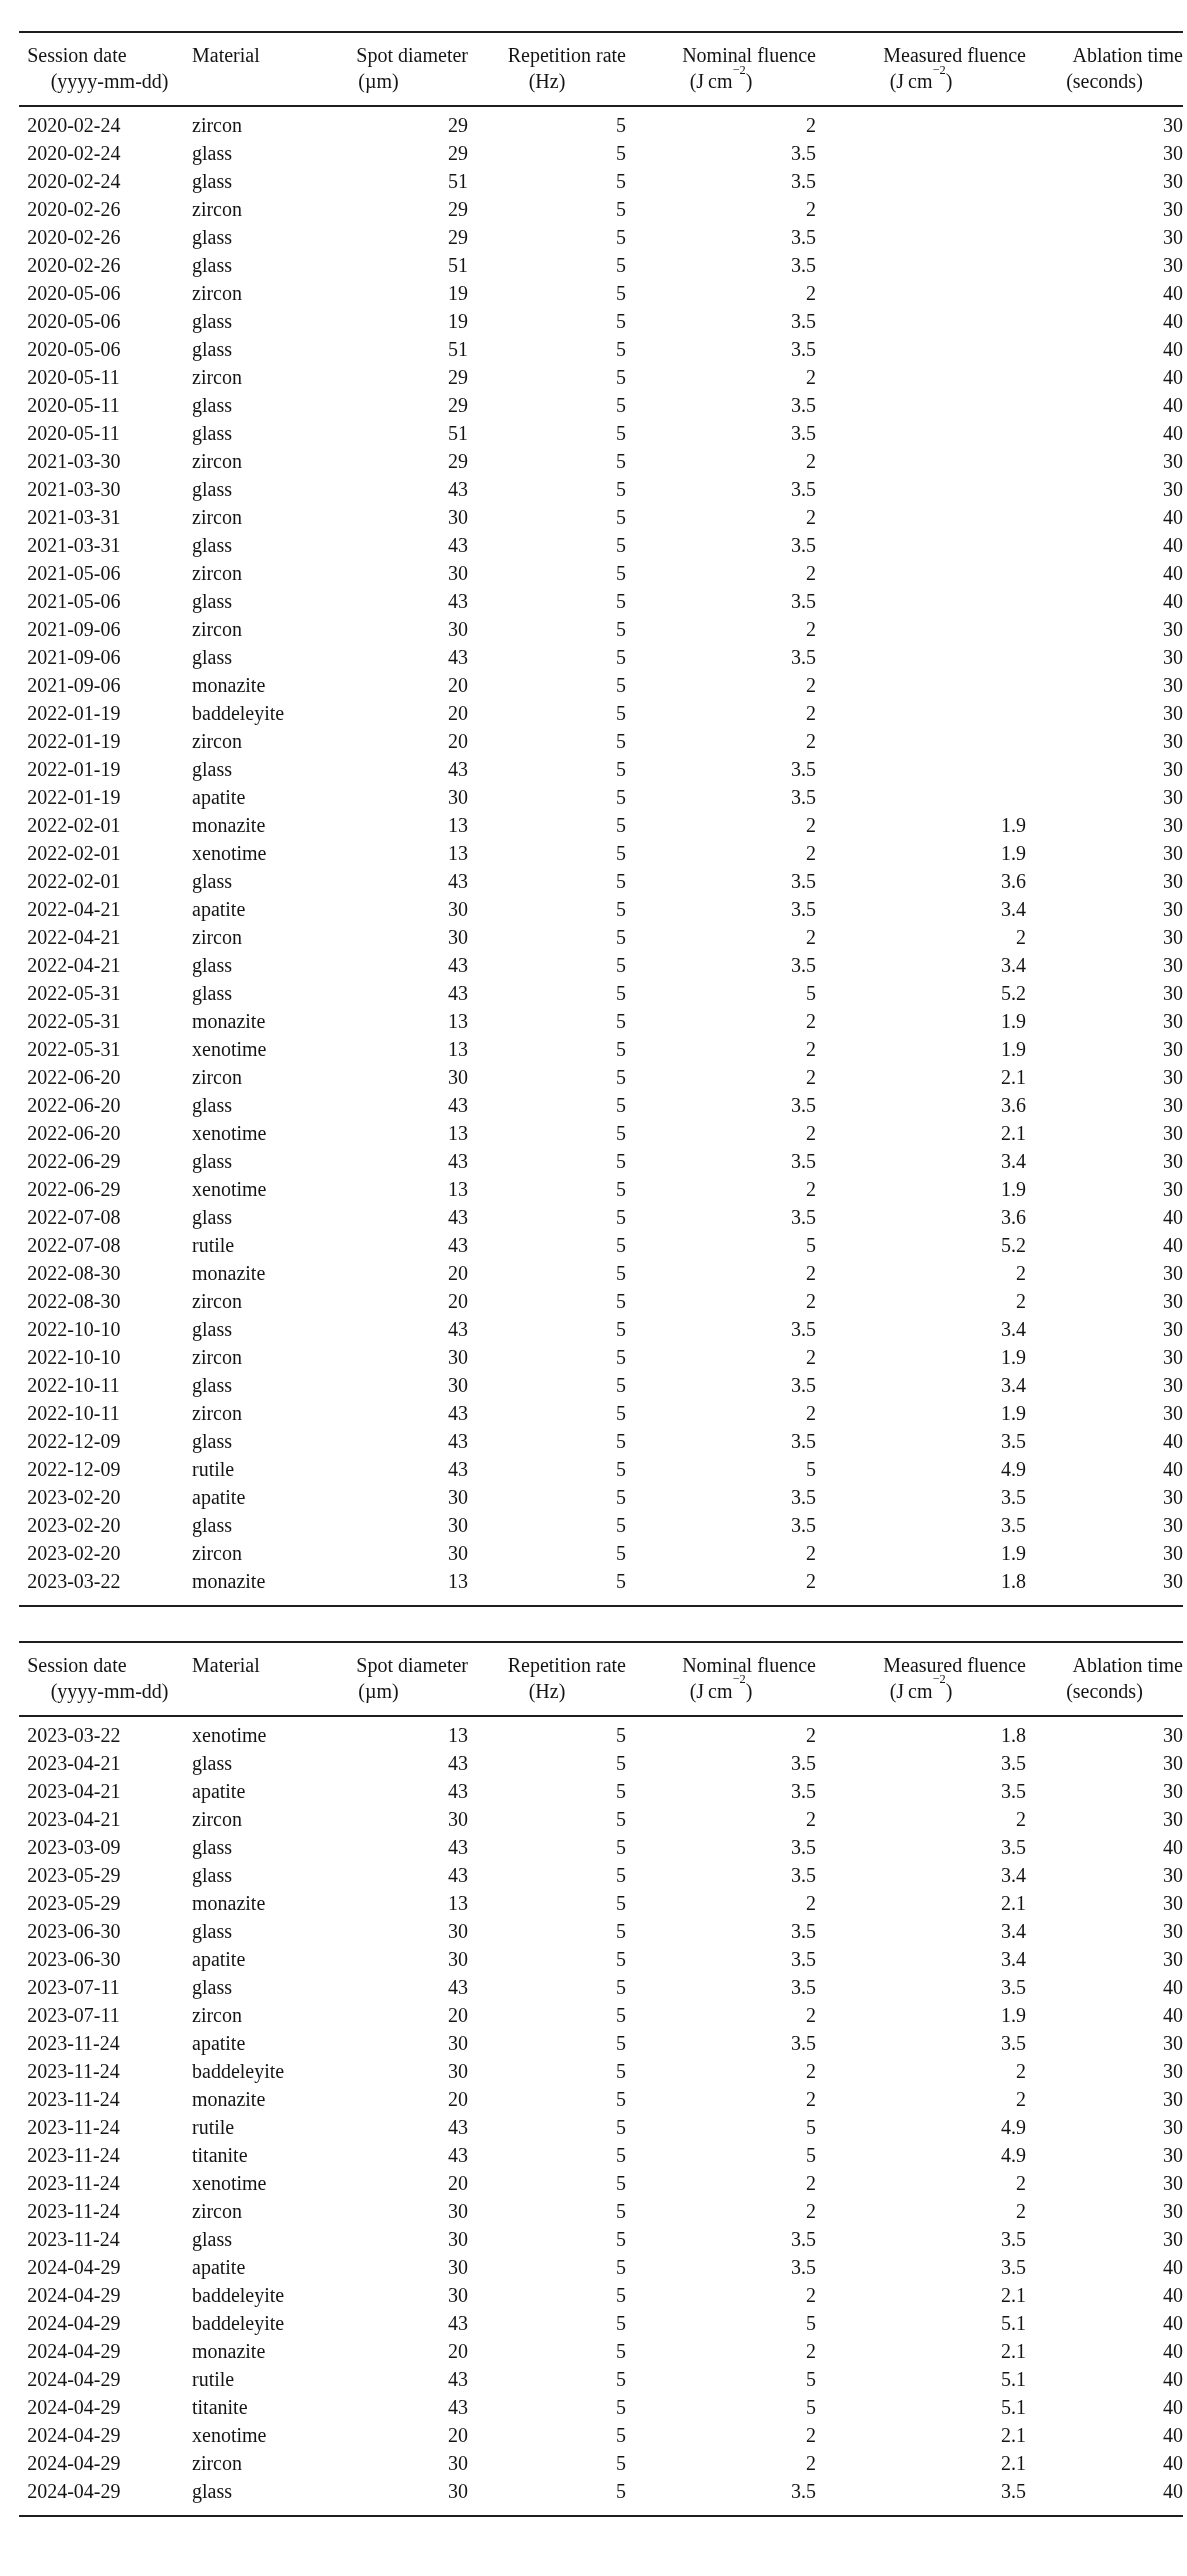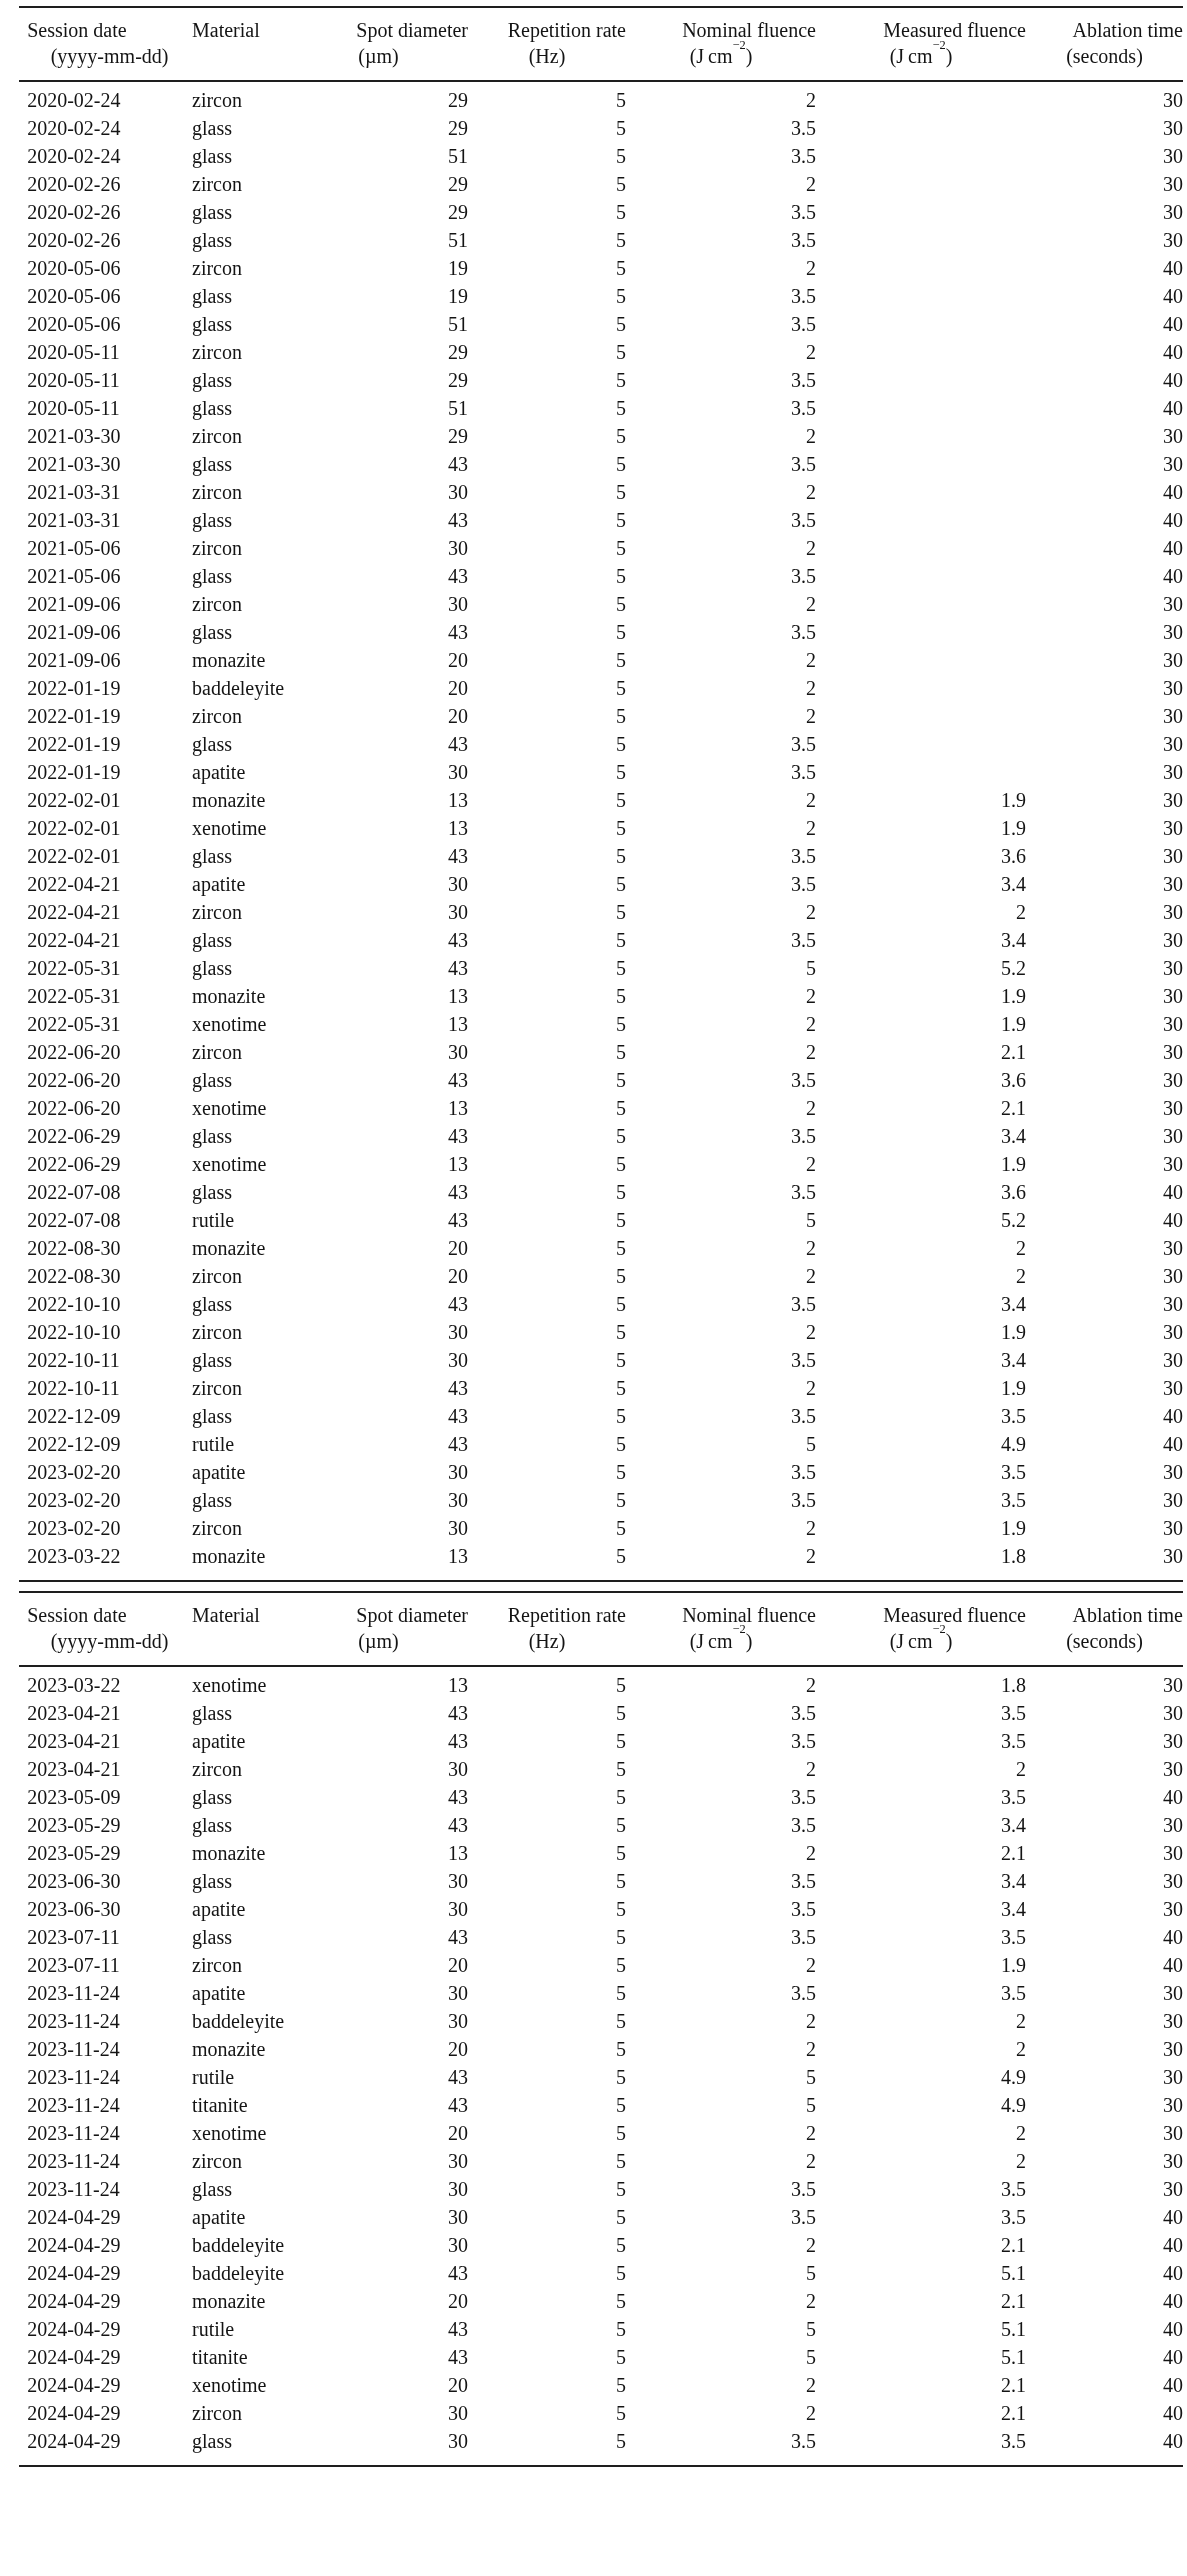--- a/index.html
+++ b/index.html
@@ -19,20 +19,21 @@
   .tbl-section { margin: 0; padding: 0; }
   .tbl-section.first { padding-top: 6.3px; }
   .tbl-section.second { padding-top: 8.8px; }
   table.data-table {
     border-collapse: collapse;
     table-layout: fixed;
     width: 1164px;
     margin-left: 19px;
     border-top: 2.5px solid #1e1e1e;
     border-bottom: 2.5px solid #1e1e1e;
+    margin-top: 25px;
   }
   col.c1 { width: 173px; }
   col.c2 { width: 97px; }
   col.c3 { width: 179px; }
   col.c4 { width: 158px; }
   col.c5 { width: 190px; }
   col.c6 { width: 210px; }
   col.c7 { width: 157px; }
 
   thead th {
@@ -629,21 +630,21 @@
           <tr>
             <td>2023-04-21</td>
             <td>zircon</td>
             <td>30</td>
             <td>5</td>
             <td>2</td>
             <td>2</td>
             <td>30</td>
           </tr>
           <tr>
-            <td>2023-05-09</td>
+            <td>2023-03-09</td>
             <td>glass</td>
             <td>43</td>
             <td>5</td>
             <td>3.5</td>
             <td>3.5</td>
             <td>40</td>
           </tr>
           <tr>
             <td>2023-05-29</td>
             <td>glass</td>

